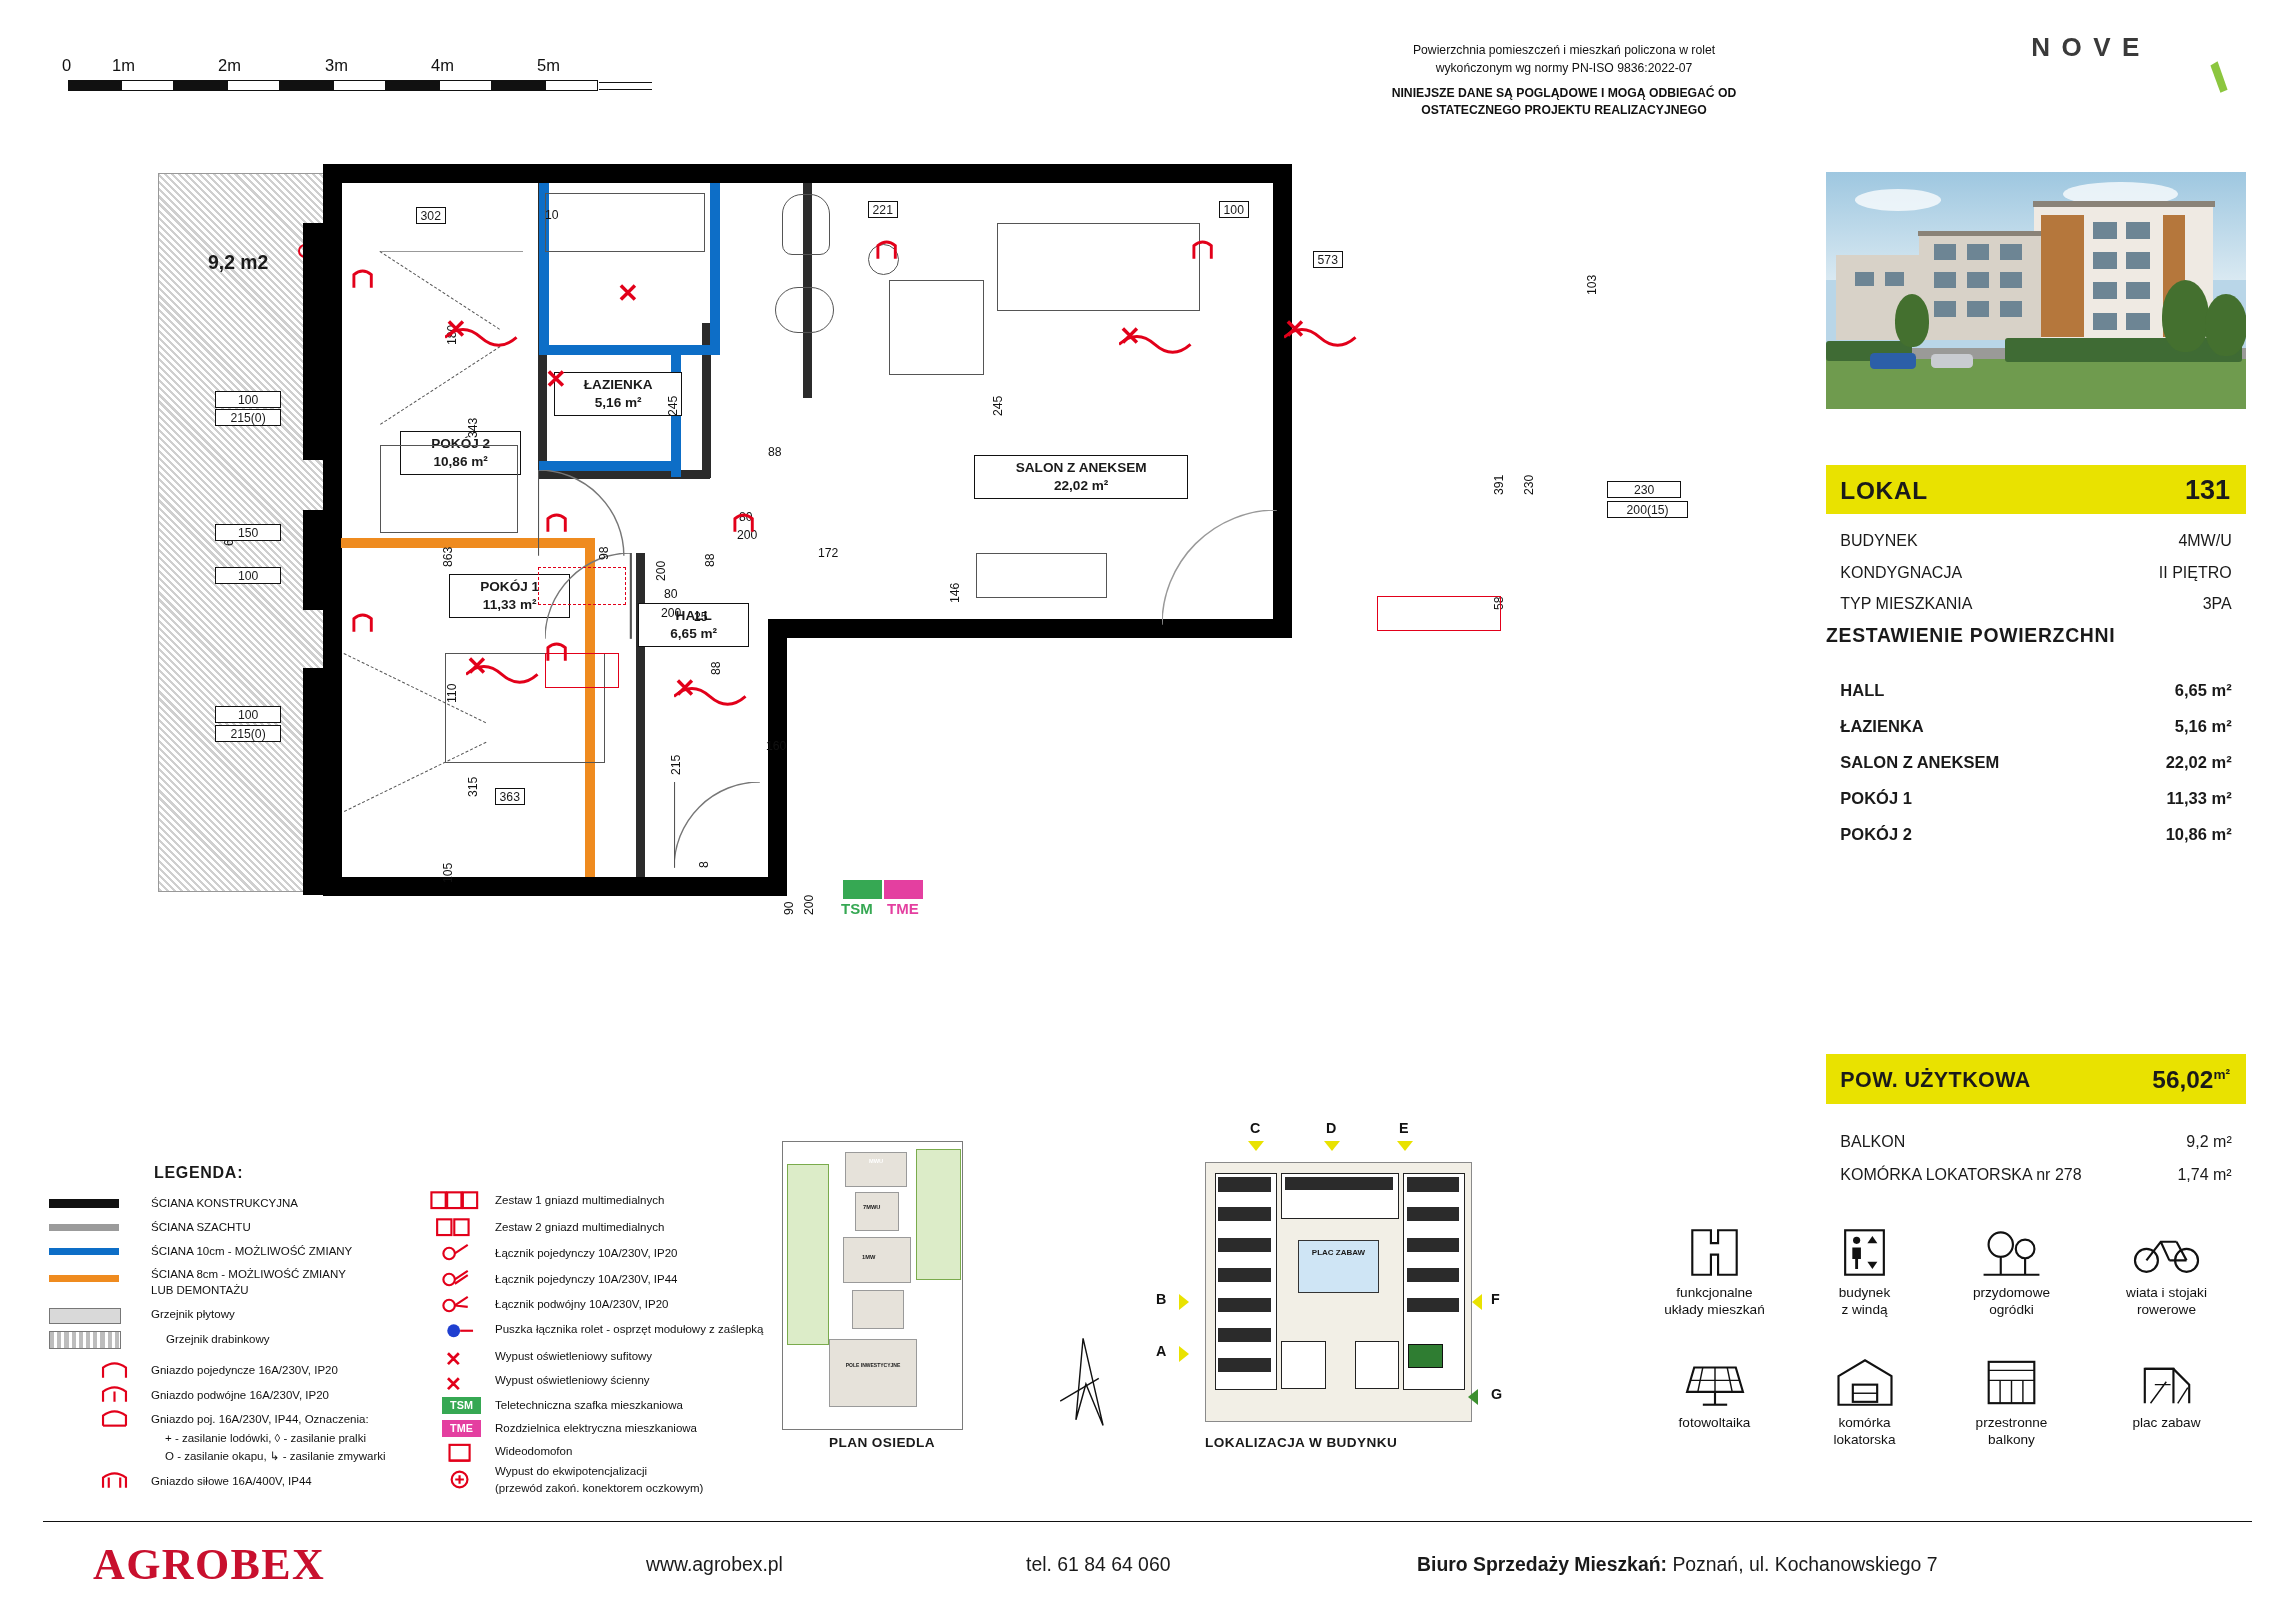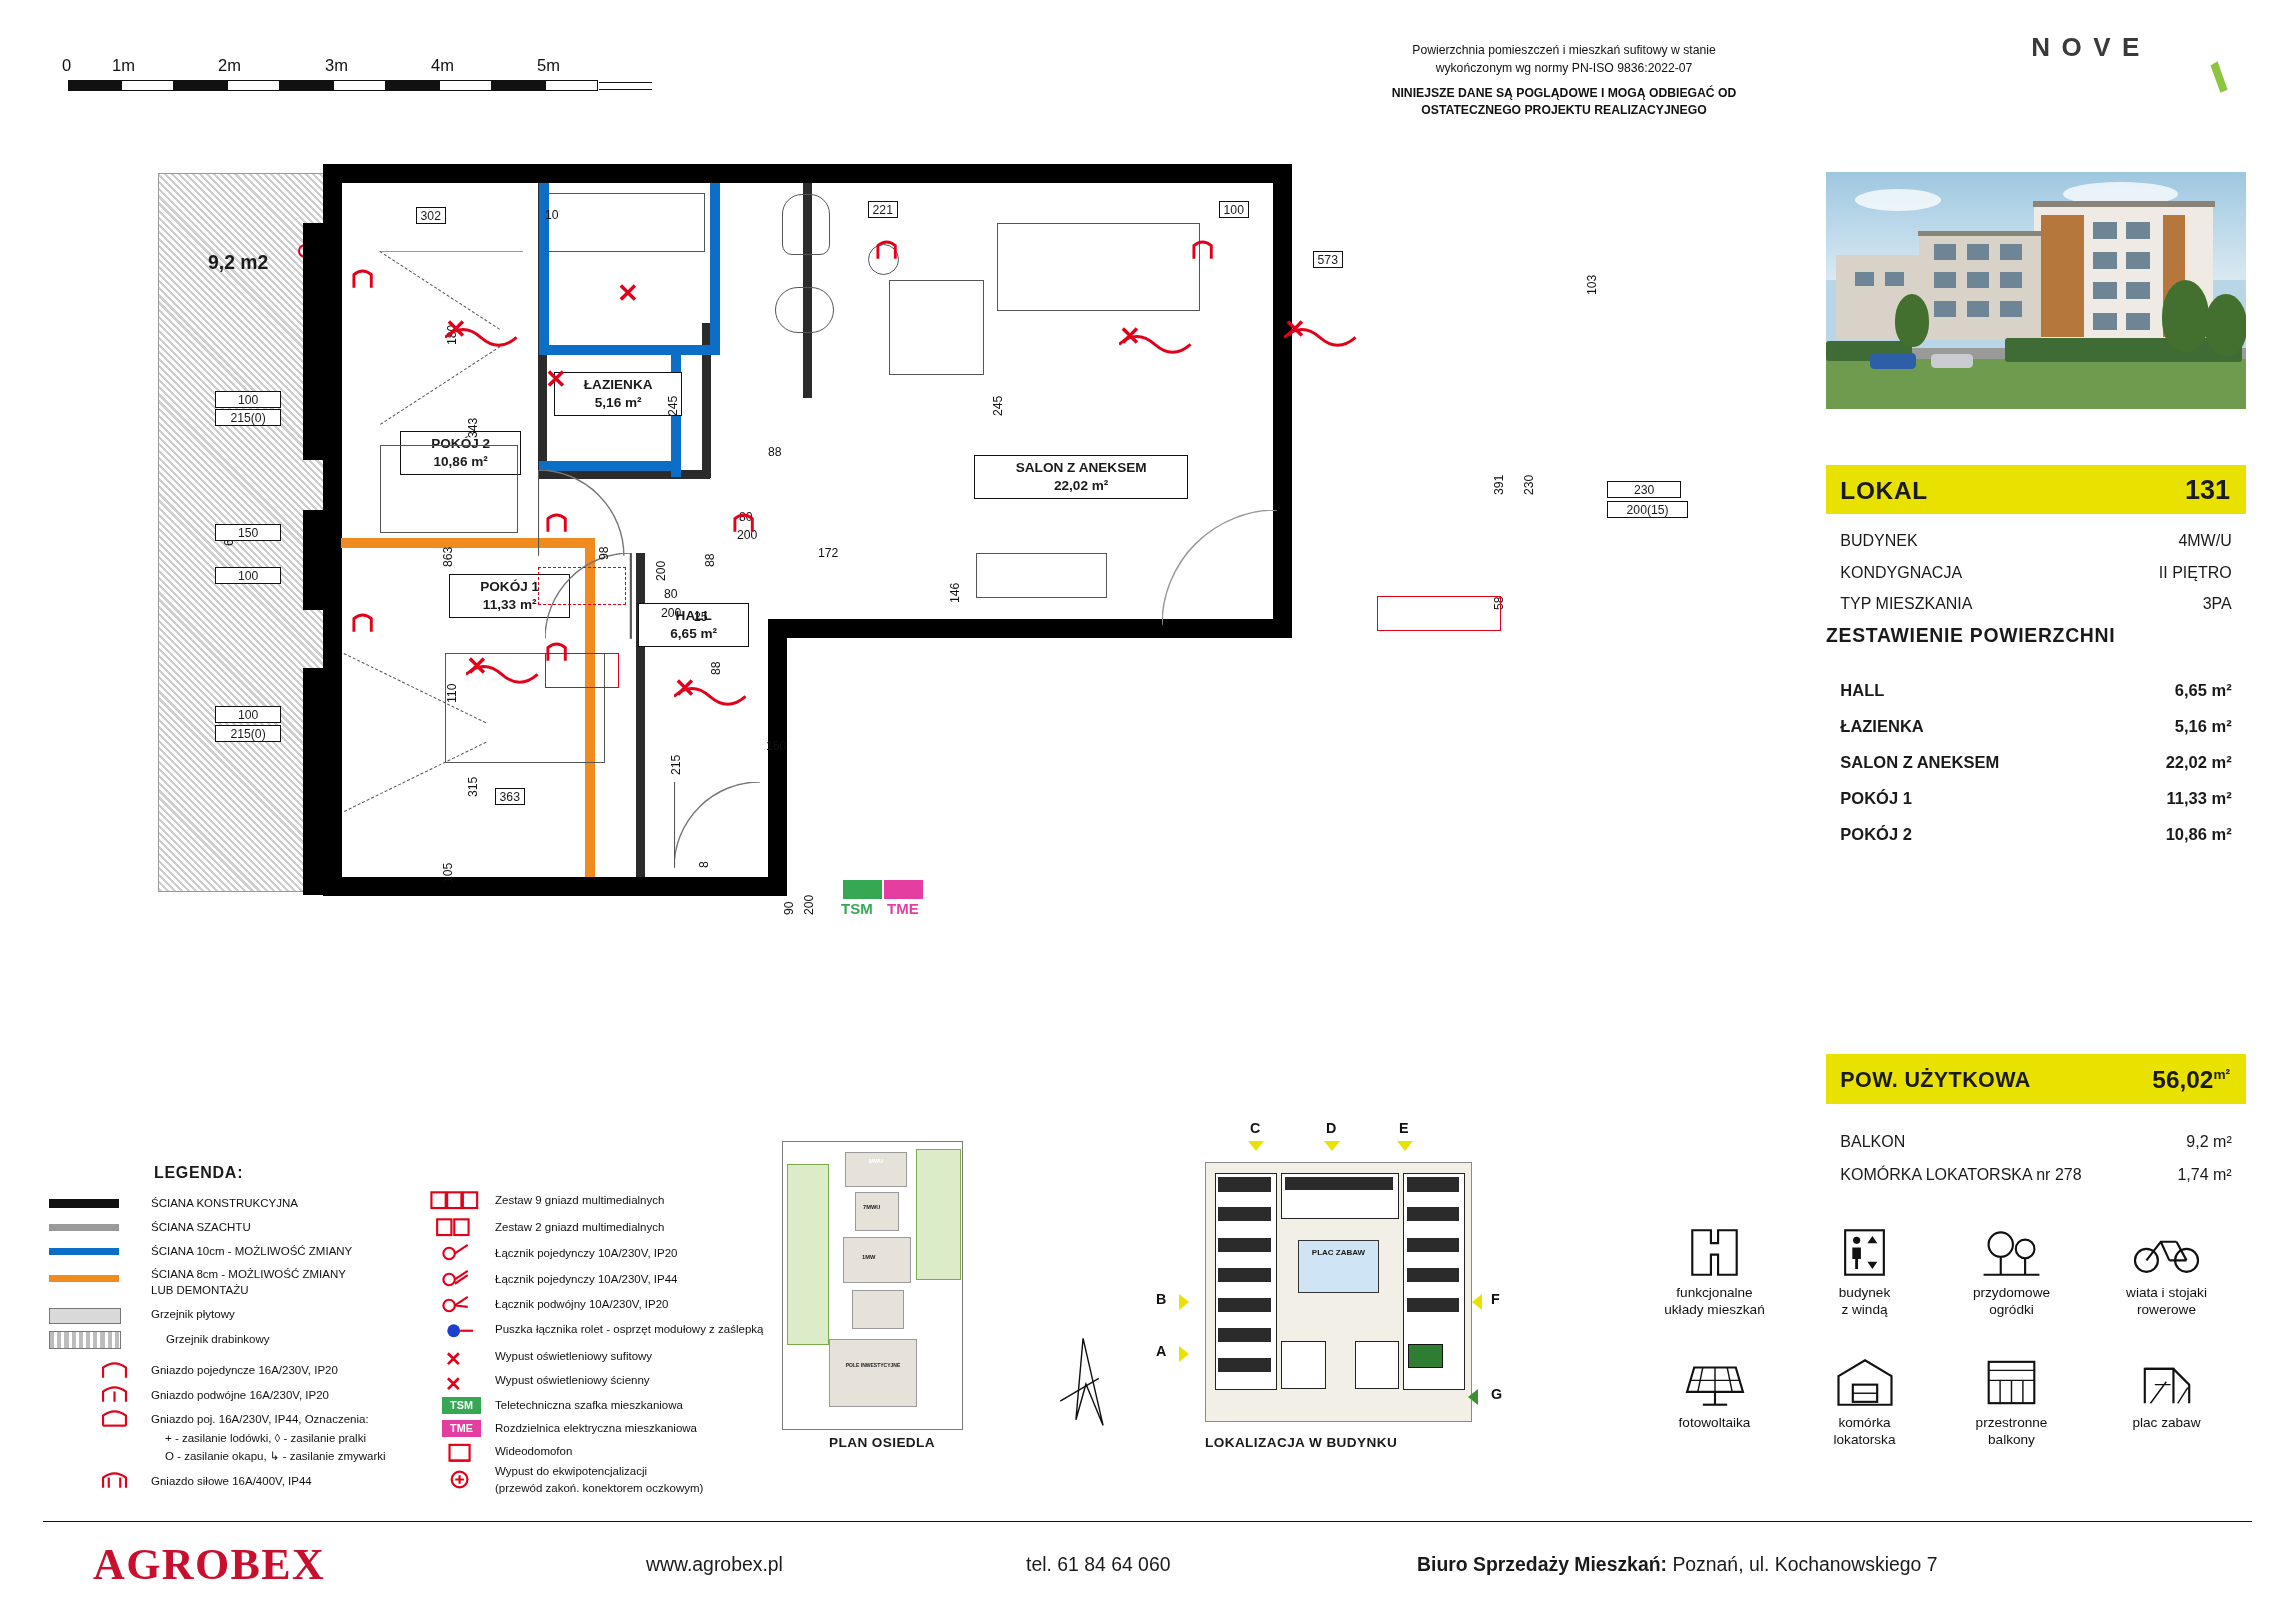--- a/index.html
+++ b/index.html
@@ -91,21 +91,21 @@
   #agrobex{left:93px;top:1539px;font-size:44px;font-weight:bold;letter-spacing:1.4px;color:#c8102e;font-family:"Liberation Serif",serif;}
   #www{left:646px;top:1553px;font-size:19.4px;}
   #tel{left:1026px;top:1553px;font-size:19.4px;}
   #biuro{left:1417px;top:1553px;font-size:19.4px;}
   #biuro b{font-weight:bold;}
 </style>
 </head>
 <body>
 
 <div id="disclaimer" class="abs">
-  <div>Powierzchnia pomieszczeń i mieszkań sufitowy w stanie</div>
+  <div>Powierzchnia pomieszczeń i mieszkań policzona w rolet</div>
   <div>wykończonym wg normy PN-ISO 9836:2022-07</div>
   <div style="height:7.2px"></div>
   <div class="b">NINIEJSZE DANE SĄ POGLĄDOWE I MOGĄ ODBIEGAĆ OD</div>
   <div class="b">OSTATECZNEGO PROJEKTU REALIZACYJNEGO</div>
 </div>
 
 <div id="scalebar" class="abs">
   <span class="tick-label" style="left:0px;top:0px">0</span>
   <span class="tick-label" style="left:50px;top:0px">1m</span>
   <span class="tick-label" style="left:156px;top:0px">2m</span>
@@ -537,21 +537,21 @@
   </svg>
 <svg class="abs" style="left:100px;top:1469px;width:29px;height:21.5px" viewBox="0 0 40 30" width="29" height="21.5">
     <path d="M4 26 v-14 q16 -12 32 0 v14 M12 12 v14 M28 12 v14" stroke="#e2001a" stroke-width="3" fill="none"></path>
   </svg>
 
 <svg class="abs" style="left:430px;top:1188px;width:50px;height:24.4px" viewBox="0 0 70 34" width="50" height="24.4">
     <rect x="2" y="6" width="20" height="22" stroke="#e2001a" fill="none" stroke-width="3"></rect>
     <rect x="24" y="6" width="20" height="22" stroke="#e2001a" fill="none" stroke-width="3"></rect>
     <rect x="46" y="6" width="20" height="22" stroke="#e2001a" fill="none" stroke-width="3"></rect>
   </svg>
-<div class="lg" style="left:495px;top:1194px">Zestaw 9 gniazd multimedialnych</div>
+<div class="lg" style="left:495px;top:1194px">Zestaw 1 gniazd multimedialnych</div>
 <svg class="abs" style="left:430px;top:1215px;width:50px;height:24.4px" viewBox="0 0 70 34" width="50" height="24.4">
     <rect x="10" y="6" width="20" height="22" stroke="#e2001a" fill="none" stroke-width="3"></rect>
     <rect x="34" y="6" width="20" height="22" stroke="#e2001a" fill="none" stroke-width="3"></rect>
   </svg>
 <div class="lg" style="left:495px;top:1221px">Zestaw 2 gniazd multimedialnych</div>
 <svg class="abs" style="left:439px;top:1242px;width:36px;height:21.5px" viewBox="0 0 50 30" width="36" height="21.5">
     <circle cx="14" cy="16" r="8" stroke="#e2001a" stroke-width="3" fill="none"></circle>
     <path d="M22 16 l18 -12" stroke="#e2001a" stroke-width="3"></path>
   </svg>
 <div class="lg" style="left:495px;top:1247px">Łącznik pojedynczy 10A/230V, IP20</div>

